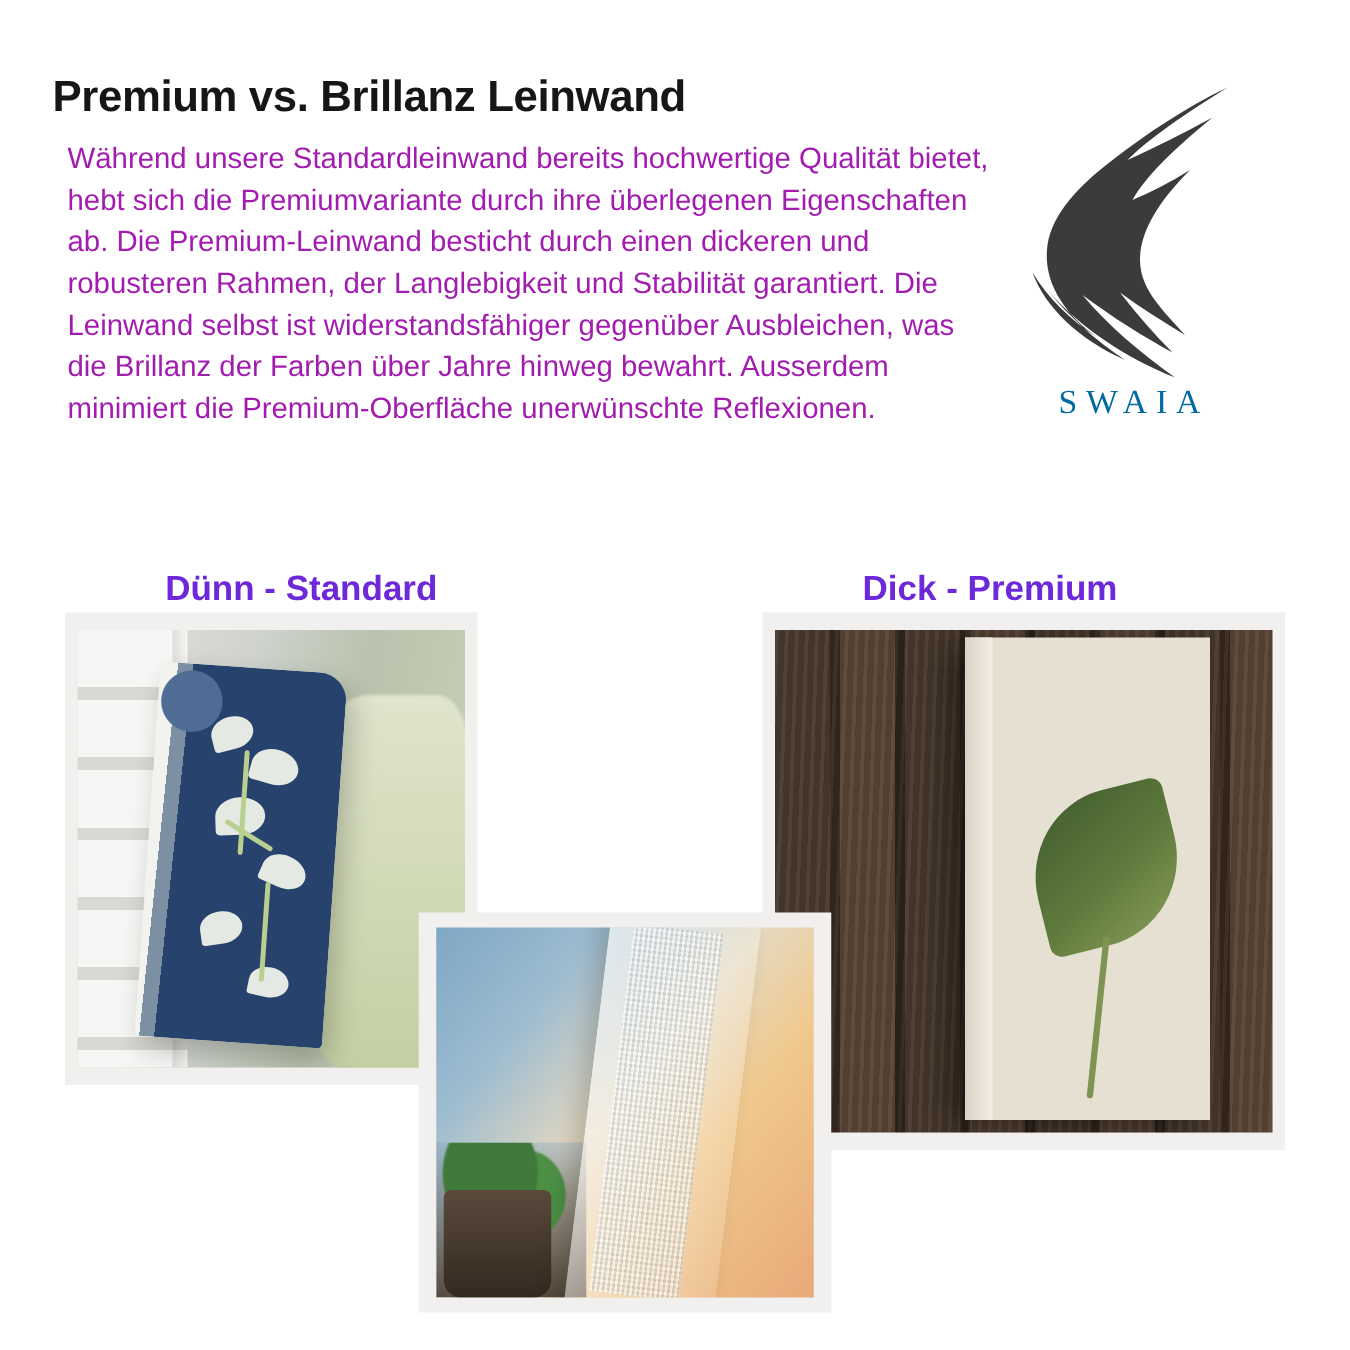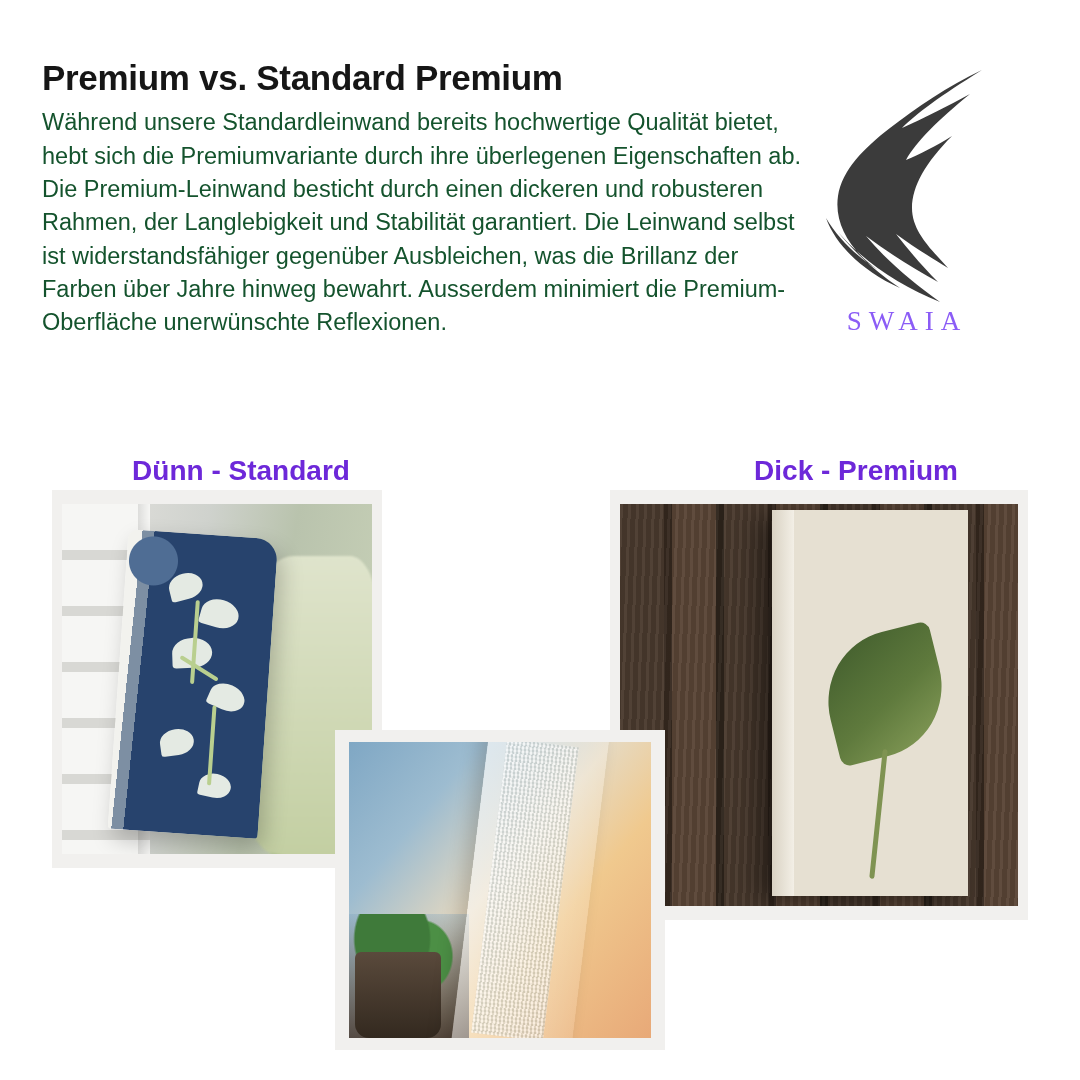--- a/index.html
+++ b/index.html
@@ -27,22 +27,22 @@
     font-size: 35px;
     font-weight: bold;
     letter-spacing: -0.3px;
     margin: 0 0 8px 0;
     line-height: 1.15;
     color: #161616;
   }
   .body-copy {
     font-size: 23.5px;
     line-height: 1.42;
-    margin: 0;
-    color: #14532d;
+    margin: 12px;
+    color: #a21caf;
     max-width: 760px;
   }
 
   
   .logo-wrap {
     position: absolute;
     right: 78px;
     top: 62px;
     width: 190px;
     height: 300px;
@@ -50,40 +50,40 @@
   }
   .logo-mark {
     width: 175px;
     height: 250px;
     margin: 0 auto;
     display: block;
   }
   .logo-text {
     font-size: 27px;
     letter-spacing: 7px;
-    color: #8b5cf6;
+    color: #0369a1;
     font-family: "Liberation Serif", serif;
     margin-top: -6px;
   }
 
   
   .caption {
     position: absolute;
     font-size: 28px;
     font-weight: bold;
     color: #6d28d9;
     text-align: center;
   }
   .caption-left {
     left: 52px;
     top: 455px;
     width: 378px;
   }
   .caption-right {
-    left: 646px;
+    left: 582px;
     top: 455px;
     width: 420px;
   }
 
   
   .photo {
     position: absolute;
     background: #f1f0ee;
     overflow: hidden;
   }
@@ -236,21 +236,21 @@
     width: 5px; height: 130px;
     background: #7f9352;
     transform: rotate(6deg);
     border-radius: 3px;
   }
 </style>
 </head>
 <body>
 
 <div class="header">
-  <h1 class="title">Premium vs. Standard Premium</h1>
+  <h1 class="title">Premium vs. Brillanz Leinwand</h1>
   <p class="body-copy">Während unsere Standardleinwand bereits hochwertige Qualität bietet, hebt sich die Premiumvariante durch ihre überlegenen Eigenschaften ab. Die Premium-Leinwand besticht durch einen dickeren und robusteren Rahmen, der Langlebigkeit und Stabilität garantiert. Die Leinwand selbst ist widerstandsfähiger gegenüber Ausbleichen, was die Brillanz der Farben über Jahre hinweg bewahrt. Ausserdem minimiert die Premium-Oberfläche unerwünschte Reflexionen.</p>
 </div>
 
 <div class="logo-wrap">
   <svg class="logo-mark" viewBox="0 0 175 250" aria-hidden="true">
     <path d="M162 8 C120 34 96 52 82 66 C104 56 128 44 150 32 C118 58 96 80 86 98 C100 92 116 84 132 74 C106 100 92 124 92 146 C92 170 112 188 128 206 C112 196 92 184 76 172 C90 190 104 206 118 220 C96 208 70 192 46 174 C66 198 92 220 120 240 C80 224 44 200 18 170 C34 190 56 210 80 226 C44 210 16 184 6 156 C18 176 36 194 58 208 C30 188 14 162 18 134 C22 108 44 86 70 66 C96 46 128 24 162 8 Z" fill="#3b3b3b"></path>
   </svg>
   <div class="logo-text">SWAIA</div>
 </div>
 

